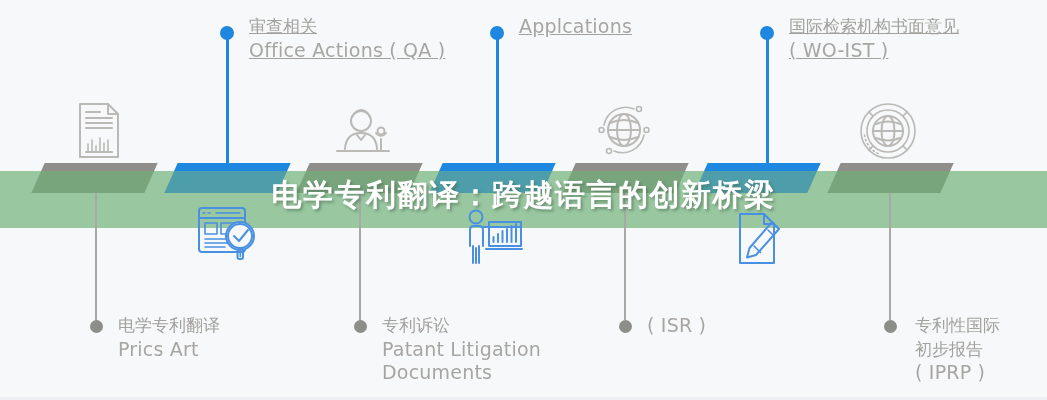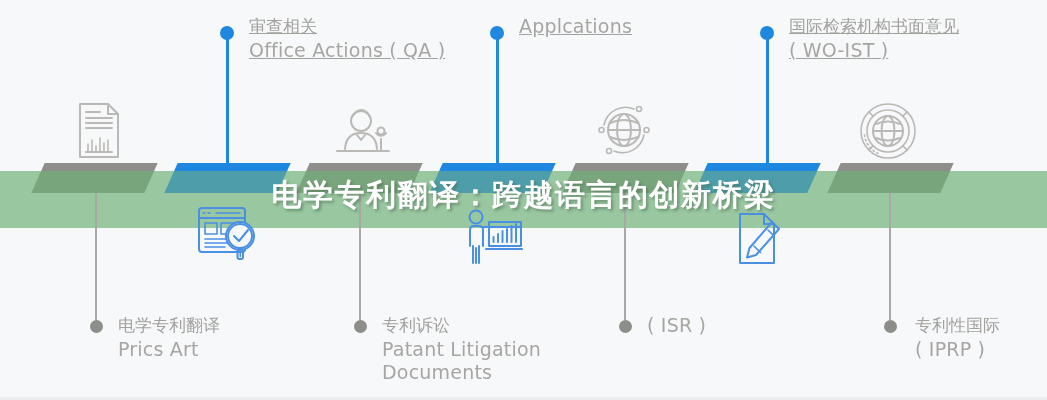--- a/index.html
+++ b/index.html
@@ -196,18 +196,19 @@
   <div class="label bottom" style="left:382px">
     <div>专利诉讼</div>
     <div class="en">Patant Litigation</div>
     <div class="en">Documents</div>
   </div>
   <div class="label bottom" style="left:647px">
     <div class="en">( ISR )</div>
   </div>
   <div class="label bottom" style="left:915px">
     <div>专利性国际</div>
+    <div>初步报告</div>
     <div class="en">( IPRP )</div>
   </div>
 
   <div class="title">电学专利翻译：跨越语言的创新桥梁</div>
 
 </div>
 
 </body></html>

